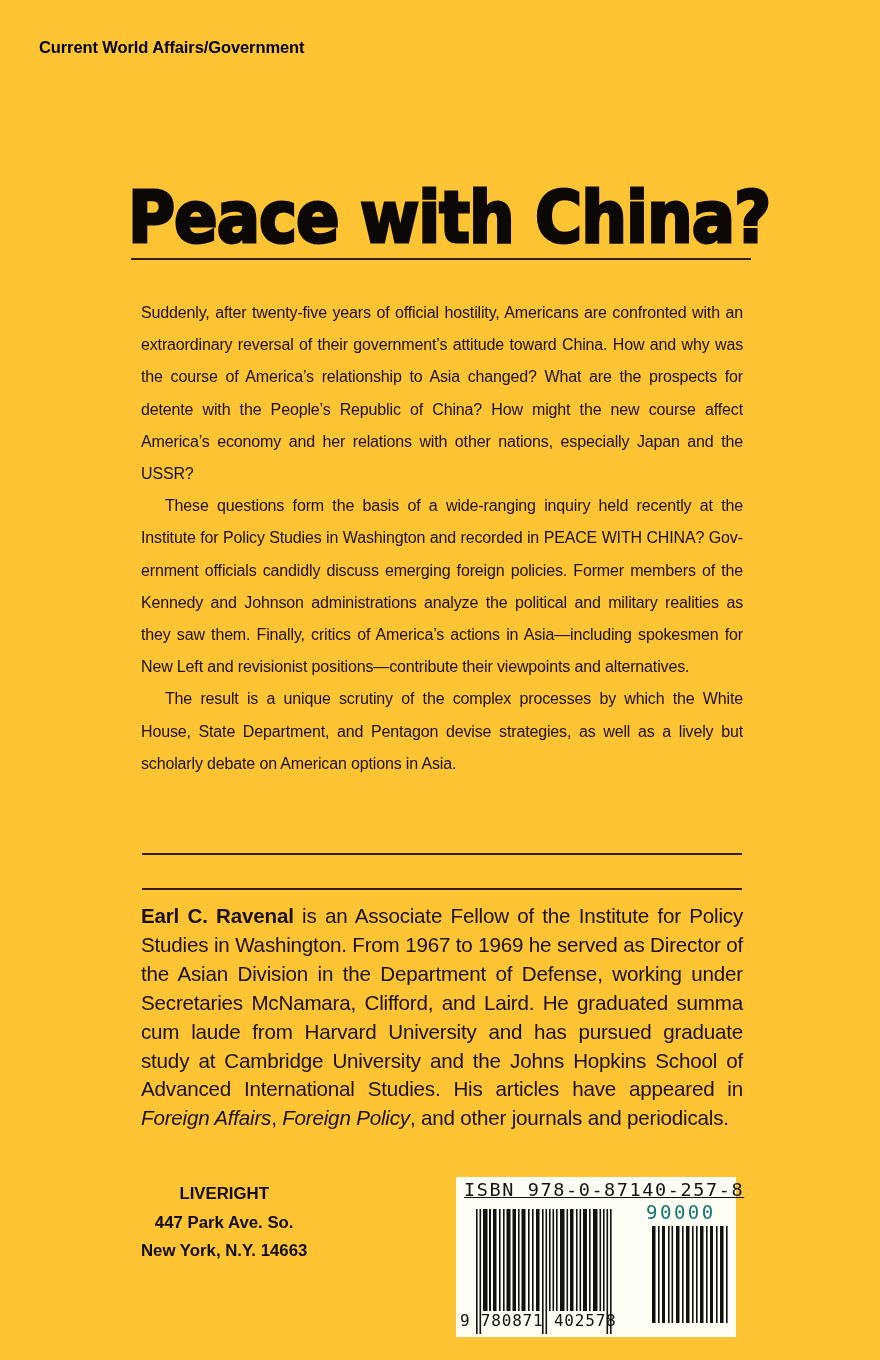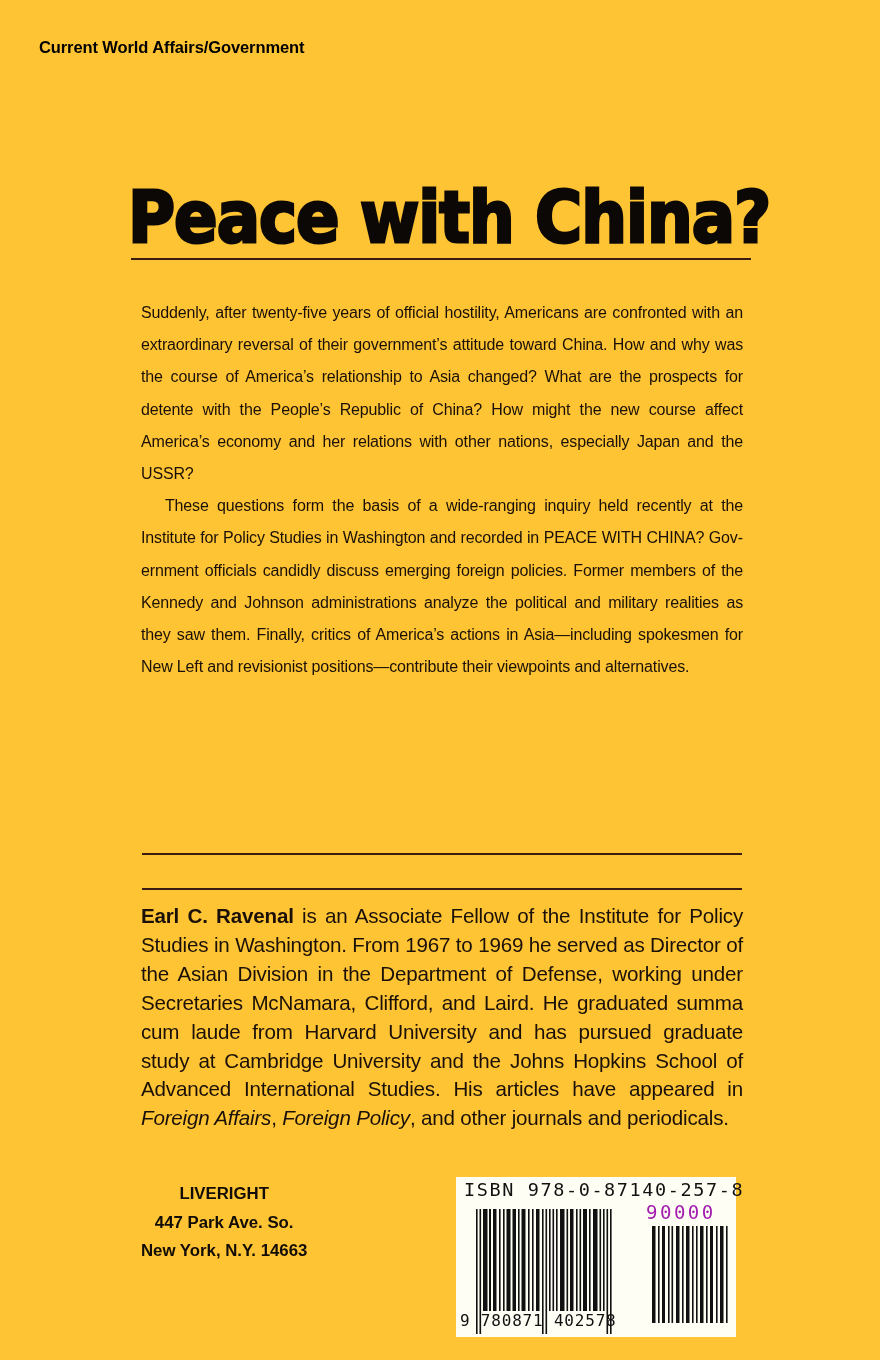--- a/index.html
+++ b/index.html
@@ -67,46 +67,48 @@
     .barcode-box {
       left: 456px; top: 1177px; width: 280px; height: 160px;
       background: #FFFEF4;
     }
     .isbn-text {
       position: absolute; left: 8px; top: 2px;
       font-family: "DejaVu Sans Mono", monospace;
       font-size: 18.5px; letter-spacing: 1.6px; line-height: 22px;
       color: #111;
       white-space: nowrap;
+      text-decoration: underline;
     }
     .addon-digits {
       position: absolute; left: 190px; top: 24px;
       font-family: "DejaVu Sans Mono", monospace;
       font-size: 19px; letter-spacing: 2.5px; line-height: 22px;
-      color: #a21caf;
+      color: #0f766e;
     }
     .ean-digits {
       position: absolute; left: 4px; top: 132px;
       font-family: "DejaVu Sans Mono", monospace;
       font-size: 16px; line-height: 24px; letter-spacing: 0.8px;
       color: #111; white-space: nowrap;
     }
     .bars { position: absolute; left: 0; top: 0; }
   </style>
 </head>
 <body>
 
 <div class="abs category">Current World Affairs/Government</div>
 
 <div class="abs title">Peace with China?</div>
 <div class="abs rule rule-title"></div>
 
 <div class="abs blurb">
   <p>Suddenly, after twenty-five years of official hostility, Americans are confronted with an extraordinary reversal of their government’s attitude toward China. How and why was the course of America’s relationship to Asia changed? What are the prospects for detente with the People’s Republic of China? How might the new course affect America’s economy and her relations with other nations, especially Japan and the USSR?</p>
   <p class="indent">These questions form the basis of a wide-ranging in­quiry held recently at the Institute for Policy Studies in Washington and recorded in PEACE WITH CHINA? Gov­ernment officials candidly discuss emerging foreign policies. Former members of the Kennedy and Johnson administrations analyze the political and military realities as they saw them. Finally, critics of America’s actions in Asia—including spokesmen for New Left and revisionist positions—contribute their viewpoints and alternatives.</p>
+  <p class="indent">The result is a unique scrutiny of the complex proc­esses by which the White House, State Department, and Pentagon devise strategies, as well as a lively but schol­arly debate on American options in Asia.</p>
 </div>
 
 <div class="abs rule rule-a"></div>
 <div class="abs rule rule-b"></div>
 
 <div class="abs bio">
   <p><b>Earl C. Ravenal</b><span> is an Associate Fellow of the Institute for Policy Studies in Washington. From 1967 to 1969 he served as Director of the Asian Division in the Department of Defense, working under Secretaries McNamara, Clifford, and Laird. He graduated summa cum laude from Harvard University and has pursued graduate study at Cambridge University and the Johns Hopkins School of Advanced International Studies. His articles have appeared in </span><i>Foreign Affairs</i><span>, </span><i>Foreign Policy</i><span>, and other journals and periodicals.</span></p>
 </div>
 
 <div class="abs publisher">

